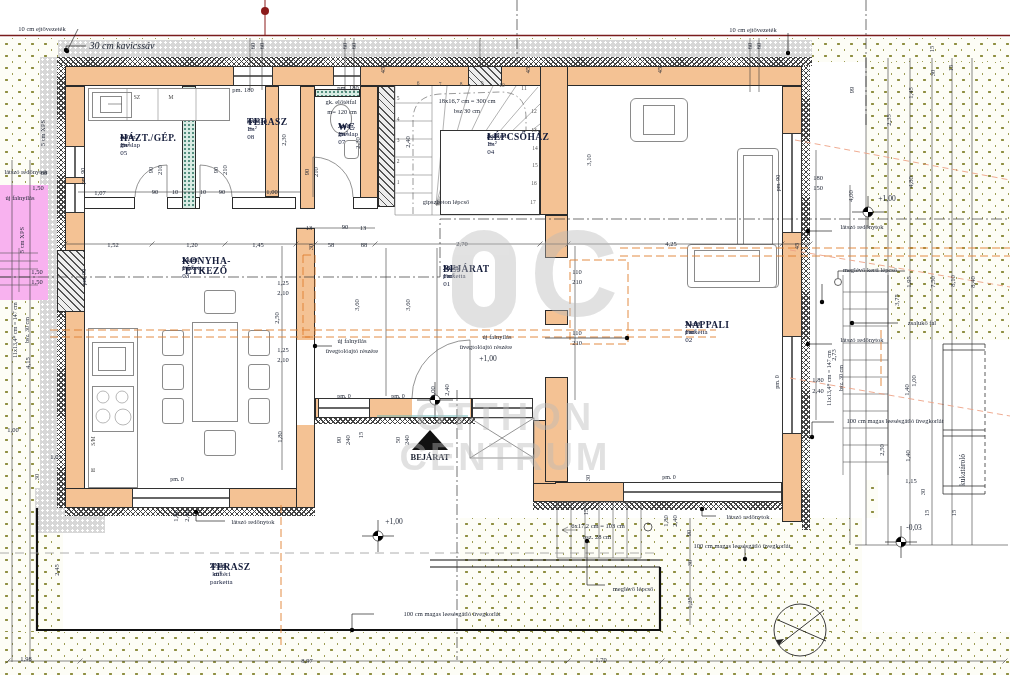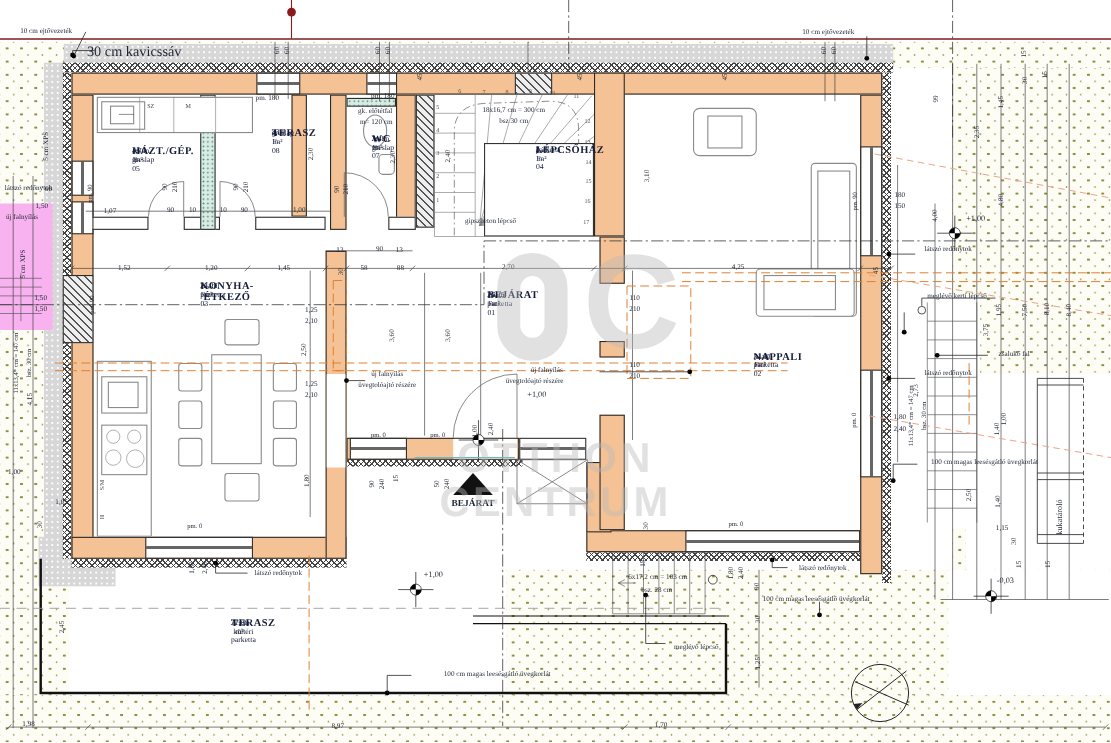--- a/index.html
+++ b/index.html
@@ -319,21 +319,21 @@
         <div class="rarea">31,87 m²</div>
       </div>
       <div class="room" style="left: 210px; top: 562px;">
         <div class="rcode">A</div>
         <div class="rname">TERASZ</div>
         <div class="rfin">cs.m. kültéri parketta</div>
         <div class="rarea">27,80 m²</div>
       </div>
     </div>
   <div id="labels">
-      <div class="lbl" style="left: 122px; top: 46px; font-size: 13px; color: rgb(29, 36, 51); transform: translate(-50%, -50%);">30 cm kavicssáv</div>
+      <div class="lbl" style="left: 122px; top: 46px; font-size: 10px; color: rgb(29, 36, 51); transform: translate(-50%, -50%); font-style: italic;">30 cm kavicssáv</div>
       <div class="lbl" style="left: 42px; top: 29px; font-size: 6.5px; color: rgb(29, 36, 51); transform: translate(-50%, -50%);">10 cm ejtővezeték</div>
       <div class="lbl" style="left: 753px; top: 30px; font-size: 6.5px; color: rgb(29, 36, 51); transform: translate(-50%, -50%);">10 cm ejtővezeték</div>
       <div class="lbl" style="left: 43px; top: 133px; font-size: 6.5px; color: rgb(29, 36, 51); transform: translate(-50%, -50%) rotate(-90deg);">5 cm XPS</div>
       <div class="lbl" style="left: 22px; top: 240px; font-size: 6.5px; color: rgb(29, 36, 51); transform: translate(-50%, -50%) rotate(-90deg);">5 cm XPS</div>
       <div class="lbl" style="left: 26px; top: 172px; font-size: 6.5px; color: rgb(29, 36, 51); transform: translate(-50%, -50%);">látszó redőnytok</div>
       <div class="lbl" style="left: 20px; top: 198px; font-size: 6.5px; color: rgb(29, 36, 51); transform: translate(-50%, -50%);">új falnyílás</div>
       <div class="lbl" style="left: 243px; top: 90px; font-size: 6.5px; color: rgb(29, 36, 51); transform: translate(-50%, -50%);">pm. 180</div>
       <div class="lbl" style="left: 348px; top: 88px; font-size: 6.5px; color: rgb(29, 36, 51); transform: translate(-50%, -50%);">pm. 180</div>
       <div class="lbl" style="left: 341px; top: 102px; font-size: 6.5px; color: rgb(29, 36, 51); transform: translate(-50%, -50%);">gk. előtétfal</div>
       <div class="lbl" style="left: 342px; top: 112px; font-size: 6.5px; color: rgb(29, 36, 51); transform: translate(-50%, -50%);">m= 120 cm</div>

